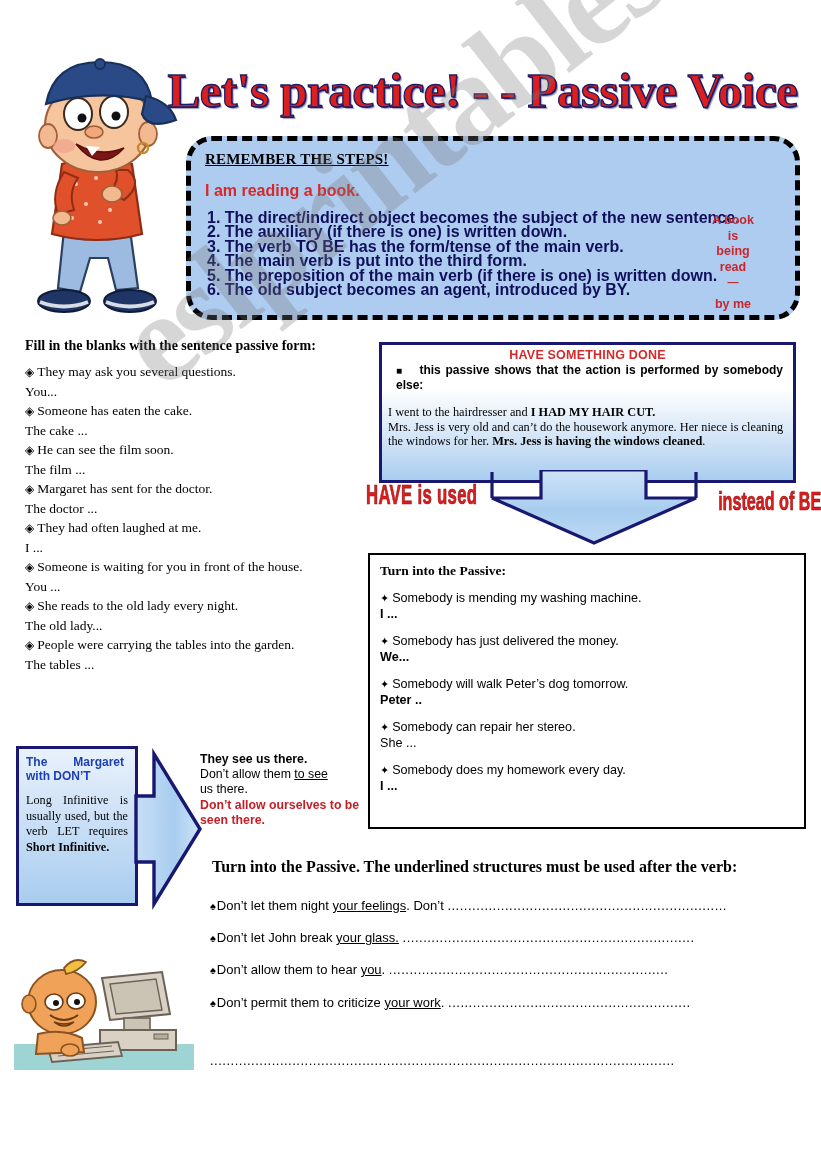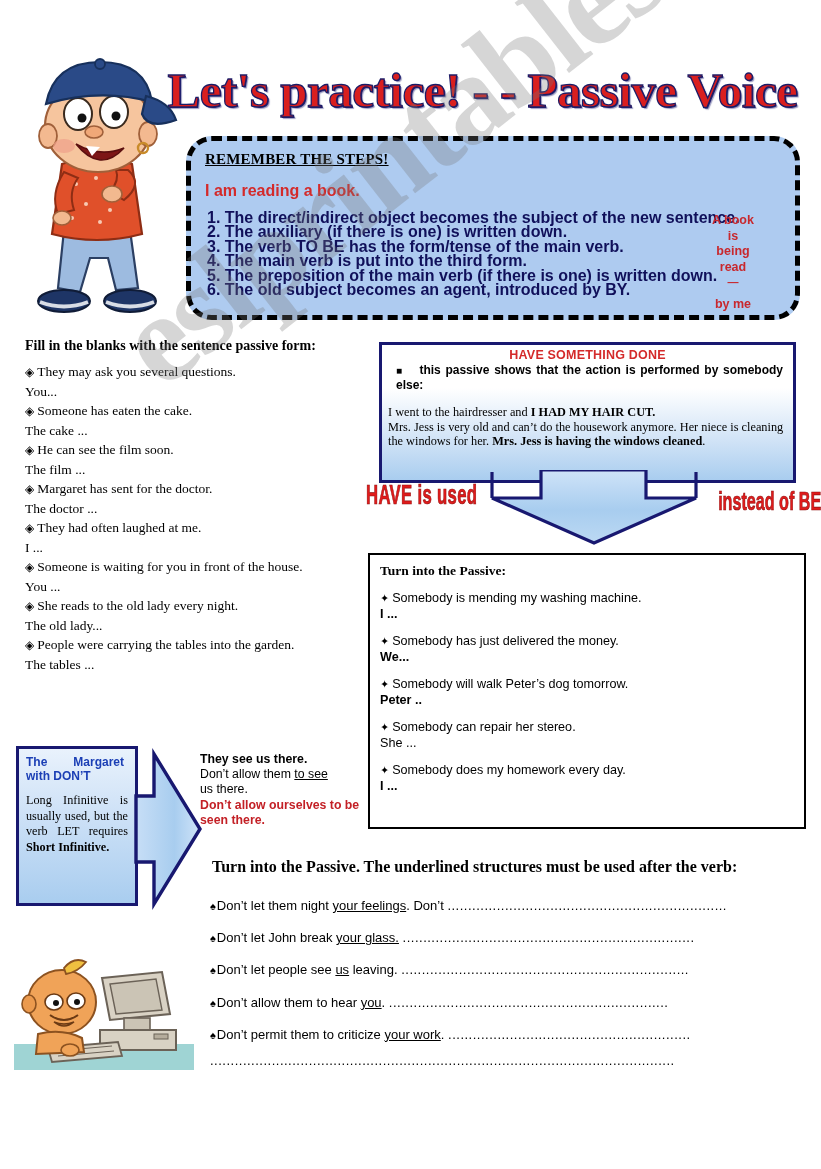--- a/index.html
+++ b/index.html
@@ -374,23 +374,20 @@
 
   <div class="bottom-head">Turn into the Passive. The underlined structures must be used after the verb:</div>
   <div class="bottom-list">
     <div class="row">
       <span class="sp">♠</span><span>Don’t let them night </span><u>your feelings</u><span>. Don’t </span><span class="dots">....................................................................</span>
     </div>
     <div class="row">
       <span class="sp">♠</span><span>Don’t let John break </span><u>your glass.</u><span> </span><span class="dots">.......................................................................</span>
     </div>
     <div class="row">
-      <span class="sp">♠</span><span>Don’t let people see </span><u>us</u><span> leaving. </span><span class="dots">......................................................................</span>
-    </div>
-    <div class="row">
       <span class="sp">♠</span><span>Don’t allow them to hear </span><u>you</u><span>. </span><span class="dots">....................................................................</span>
     </div>
     <div class="row">
       <span class="sp">♠</span><span>Don’t permit them to criticize </span><u>your work</u><span>. </span><span class="dots">...........................................................</span>
     </div>
   </div>
   <div class="bottom-tail">.................................................................................................................</div>
 
   <svg class="computer-kid" viewBox="0 0 180 118">
     <rect x="0" y="92" width="180" height="26" fill="#9fd4d4"></rect>

